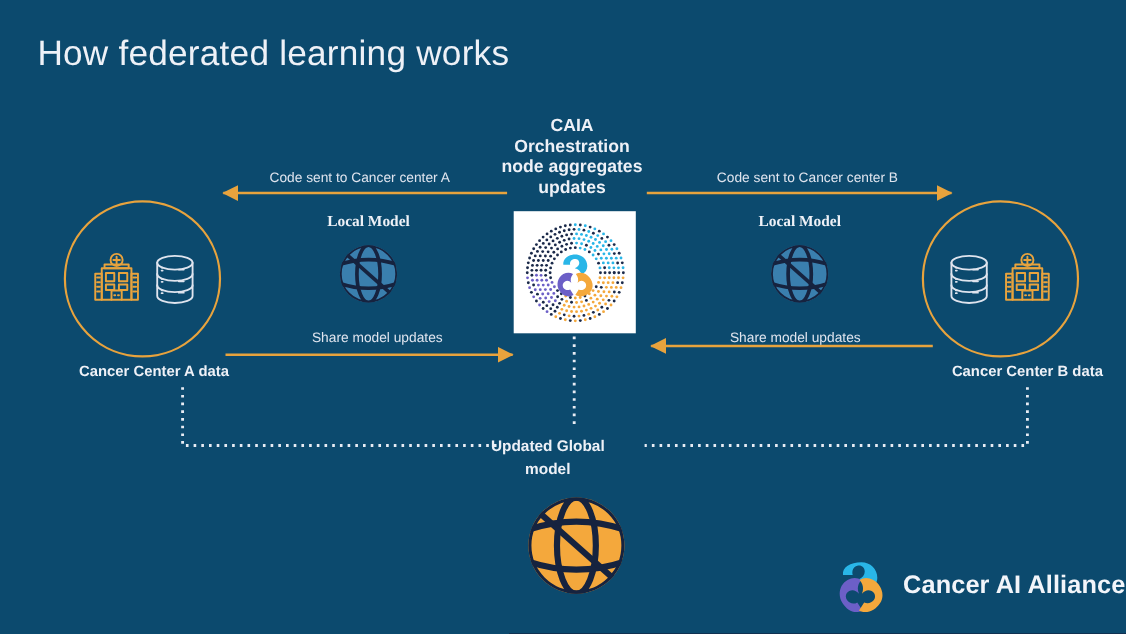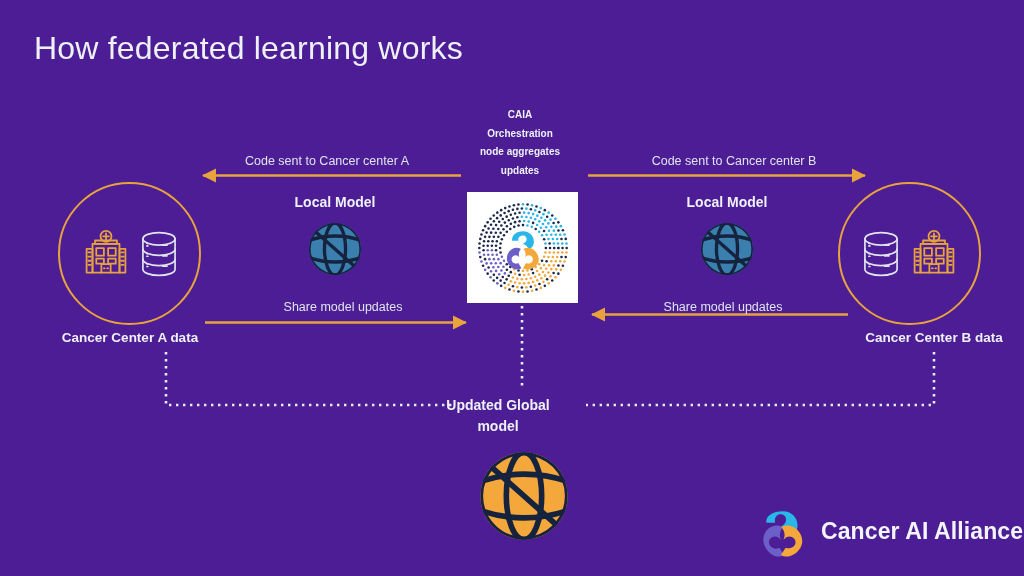--- a/index.html
+++ b/index.html
@@ -5,21 +5,21 @@
   * { box-sizing: border-box; margin: 0; padding: 0; }
   html, body {
     width: 1024px; height: 576px;
     background: #16233f;
     font-family: "Liberation Sans", sans-serif;
     overflow: hidden;
   }
   #stage {
     position: relative;
     width: 1024px; height: 576px;
-    background: #4c1d95;
+    background: #0c4a6e;
   }
   .abs { position: absolute; }
 
   
   #page-title {
     left: 34px; top: 30px;
     font-size: 32px;
     font-weight: 400;
     color: #eef1f7;
     letter-spacing: 0.2px;
@@ -49,45 +49,46 @@
     width: 100%; height: 100%;
   }
 
   .node-label {
     font-size: 13.5px;
     font-weight: bold;
     color: #eef1f7;
     white-space: nowrap;
     text-align: center;
   }
-  #node-a-label { left: 54px; top: 330px; width: 152px; }
+  #node-a-label { left: 64px; top: 330px; width: 152px; }
   #node-b-label { left: 833px; top: 330px; width: 152px; margin-left: 25px; }
 
   
   .local-model-block {
     width: 130px;
     text-align: center;
   }
   #local-model-a { left: 270px; top: 194px; }
   #local-model-b { left: 662px; top: 194px; }
   .local-model-title {
     font-size: 14px;
     font-weight: bold;
     color: #eef1f7;
     margin-bottom: 8px;
     white-space: nowrap;
+    font-family: Liberation Serif, serif;
   }
   .globe-wrap { display: flex; justify-content: center; }
 
   
   #hub-caption {
     left: 448px; top: 106px;
     width: 144px;
     text-align: center;
-    font-size: 10px;
+    font-size: 16px;
     font-weight: bold;
     color: #eef1f7;
     line-height: 18.5px;
   }
 
   
   #hub-card {
     left: 467px; top: 192px;
     width: 111px; height: 111px;
     background: #ffffff;

